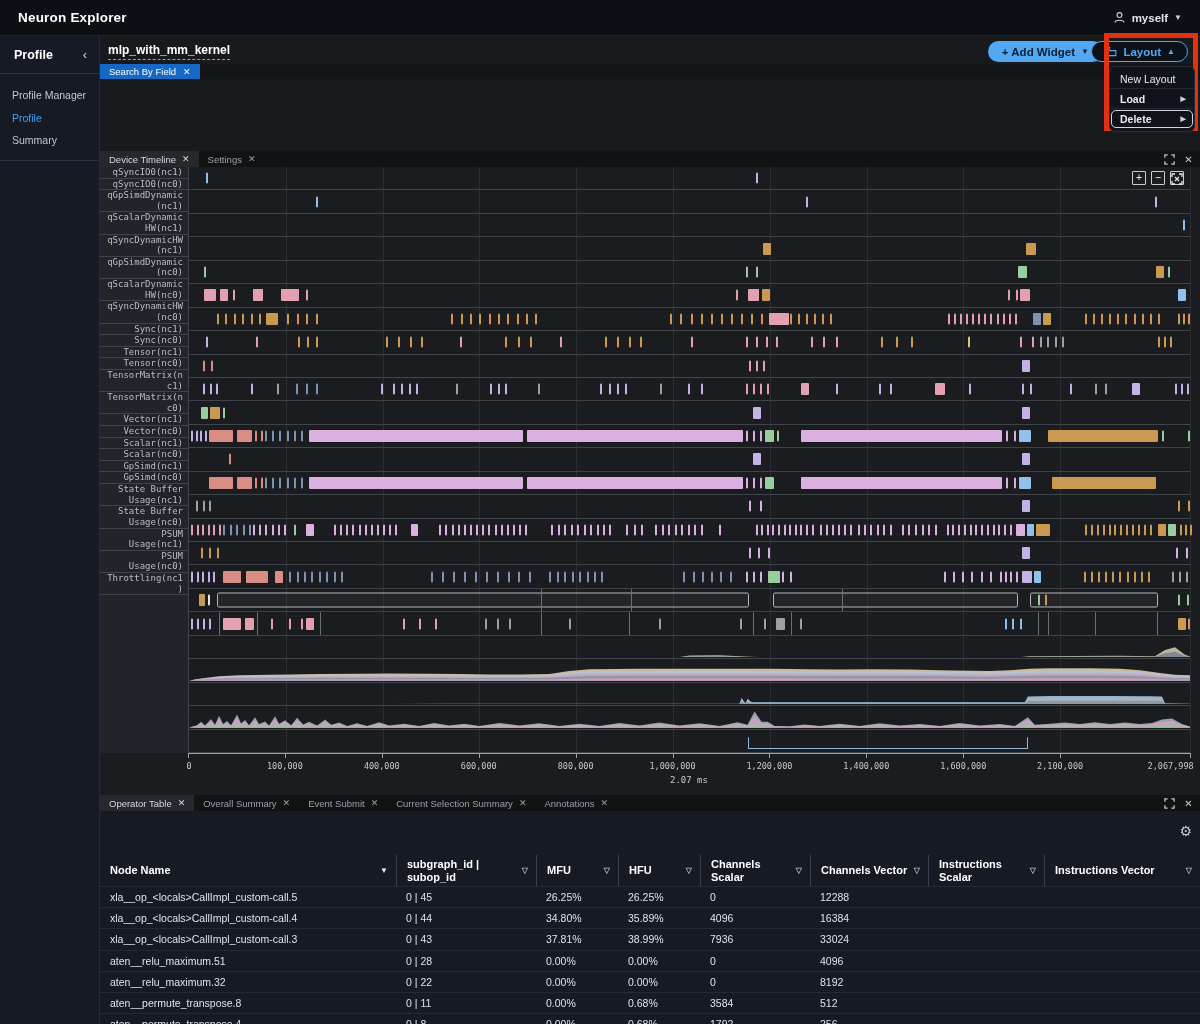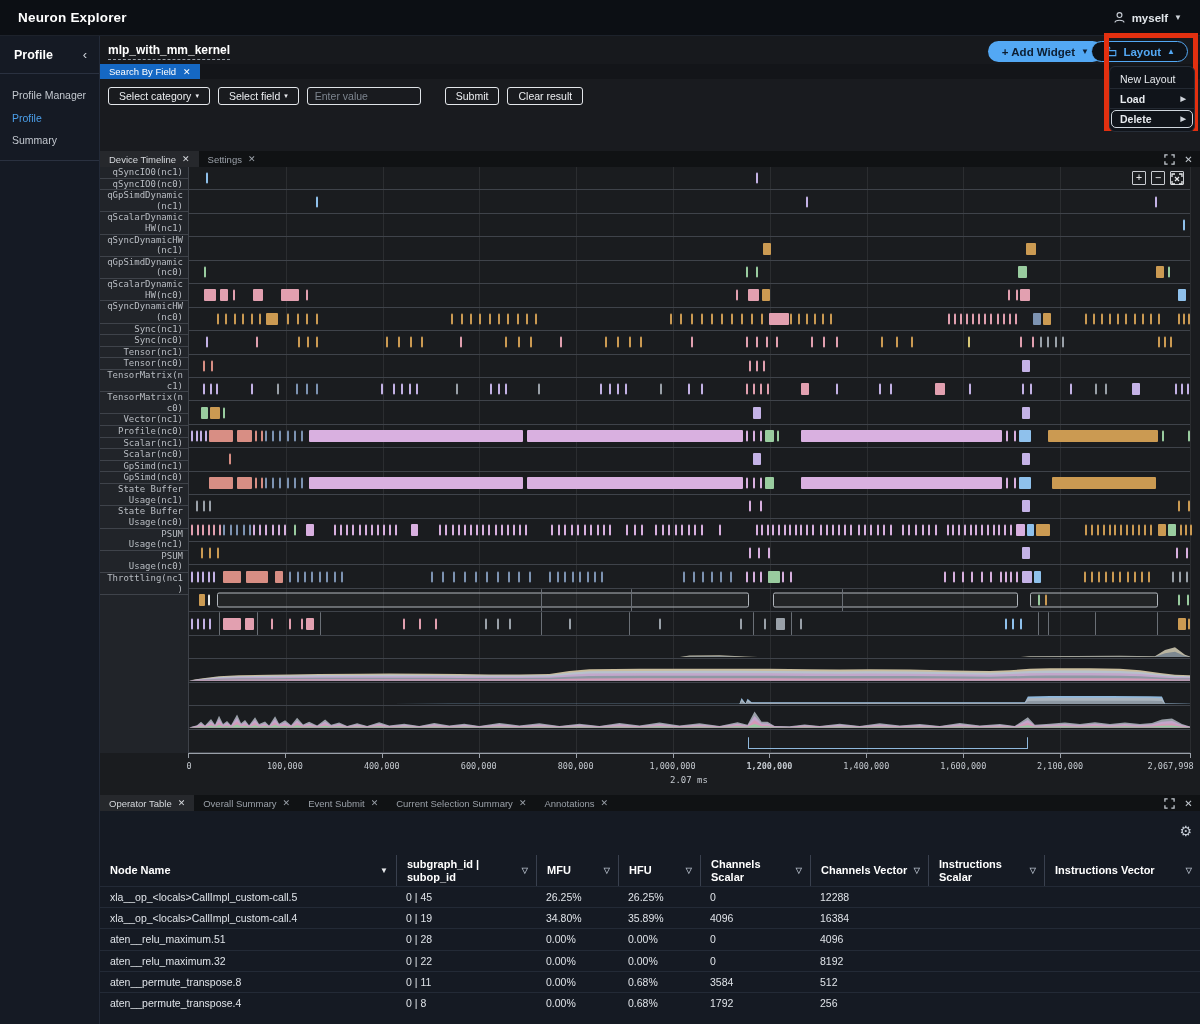--- a/index.html
+++ b/index.html
@@ -181,37 +181,20 @@
           <span class="sub">▶</span>
         </div>
       </div>
   </div>
 
   <div id="search-tab-row">
     <div class="blue-tab">
       <span>Search By Field</span>
       <span class="x">✕</span>
     </div>
-  </div>
-  <div id="search-toolbar">
-    <button class="wire-btn">
-      <span>Select category</span>
-      <span class="dd">▾</span>
-    </button>
-    <button class="wire-btn">
-      <span>Select field</span>
-      <span class="dd">▾</span>
-    </button>
-    <input id="value-input" placeholder="Enter value" style="">
-    <button class="wire-btn" style="margin-left:16px;">
-      <span>Submit</span>
-    </button>
-    <button class="wire-btn">
-      <span>Clear result</span>
-    </button>
   </div>
 
   <div id="tl-panel">
     <div class="panel-tabbar" id="tl-tabbar">
       <div class="ptab active">
           <span>Device Timeline</span>
           <span class="x">✕</span>
         </div>
         <div class="ptab">
           <span>Settings</span>
@@ -277,21 +260,21 @@
           <div class="tl-label" style="flex: 1 1 0%;">
             <span>TensorMatrix(nc1)</span>
           </div>
           <div class="tl-label" style="flex: 1 1 0%;">
             <span>TensorMatrix(nc0)</span>
           </div>
           <div class="tl-label" style="flex: 1 1 0%; text-align: center;">
             <span>Vector(nc1)</span>
           </div>
           <div class="tl-label" style="flex: 1 1 0%;">
-            <span>Profile(nc0)</span>
+            <span>Vector(nc0)</span>
           </div>
           <div class="tl-label" style="flex: 1 1 0%;">
             <span>Scalar(nc1)</span>
           </div>
           <div class="tl-label" style="flex: 1 1 0%;">
             <span>Scalar(nc0)</span>
           </div>
           <div class="tl-label" style="flex: 1 1 0%;">
             <span>GpSimd(nc1)</span>
           </div>
@@ -919,21 +902,21 @@
         <div class="axis-lbl" style="left: 9.67119%; transform: translateX(-50%);">100,000</div>
         <div class="axis-tick" style="left: 19.3424%;"></div>
         <div class="axis-lbl" style="left: 19.3424%; transform: translateX(-50%);">400,000</div>
         <div class="axis-tick" style="left: 29.0136%;"></div>
         <div class="axis-lbl" style="left: 29.0136%; transform: translateX(-50%);">600,000</div>
         <div class="axis-tick" style="left: 38.6848%;"></div>
         <div class="axis-lbl" style="left: 38.6848%; transform: translateX(-50%);">800,000</div>
         <div class="axis-tick" style="left: 48.3559%;"></div>
         <div class="axis-lbl" style="left: 48.3559%; transform: translateX(-50%);">1,000,000</div>
         <div class="axis-tick" style="left: 58.0271%;"></div>
-        <div class="axis-lbl" style="left: 58.0271%; transform: translateX(-50%); font-weight: bold;">1,200,000</div>
+        <div class="axis-lbl" style="left: 58.0271%; transform: translateX(-50%);">1,200,000</div>
         <div class="axis-tick" style="left: 67.6983%;"></div>
         <div class="axis-lbl" style="left: 67.6983%; transform: translateX(-50%);">1,400,000</div>
         <div class="axis-tick" style="left: 77.3695%;"></div>
         <div class="axis-lbl" style="left: 77.3695%; transform: translateX(-50%);">1,600,000</div>
         <div class="axis-tick" style="left: 87.0407%;"></div>
         <div class="axis-lbl" style="left: 87.0407%; transform: translateX(-50%);">2,100,000</div>
         <div class="axis-tick" style="left: 100%;"></div>
         <div class="axis-lbl" style="left: 100%; transform: translateX(-92%);">2,067,998</div>
       </div>
     <div id="axis-duration">2.07 ms</div>
@@ -1013,25 +996,35 @@
           <div class="tcell">0 | 45</div>
           <div class="tcell">26.25%</div>
           <div class="tcell">26.25%</div>
           <div class="tcell">0</div>
           <div class="tcell">12288</div>
           <div class="tcell"></div>
           <div class="tcell"></div>
         </div>
         <div class="trow">
           <div class="tcell">xla__op_&lt;locals&gt;CallImpl_custom-call.4</div>
-          <div class="tcell">0 | 19</div>
+          <div class="tcell">0 | 44</div>
           <div class="tcell">34.80%</div>
           <div class="tcell">35.89%</div>
           <div class="tcell">4096</div>
           <div class="tcell">16384</div>
+          <div class="tcell"></div>
+          <div class="tcell"></div>
+        </div>
+        <div class="trow">
+          <div class="tcell">xla__op_&lt;locals&gt;CallImpl_custom-call.3</div>
+          <div class="tcell">0 | 43</div>
+          <div class="tcell">37.81%</div>
+          <div class="tcell">38.99%</div>
+          <div class="tcell">7936</div>
+          <div class="tcell">33024</div>
           <div class="tcell"></div>
           <div class="tcell"></div>
         </div>
         <div class="trow">
           <div class="tcell">aten__relu_maximum.51</div>
           <div class="tcell">0 | 28</div>
           <div class="tcell">0.00%</div>
           <div class="tcell">0.00%</div>
           <div class="tcell">0</div>
           <div class="tcell">4096</div>

